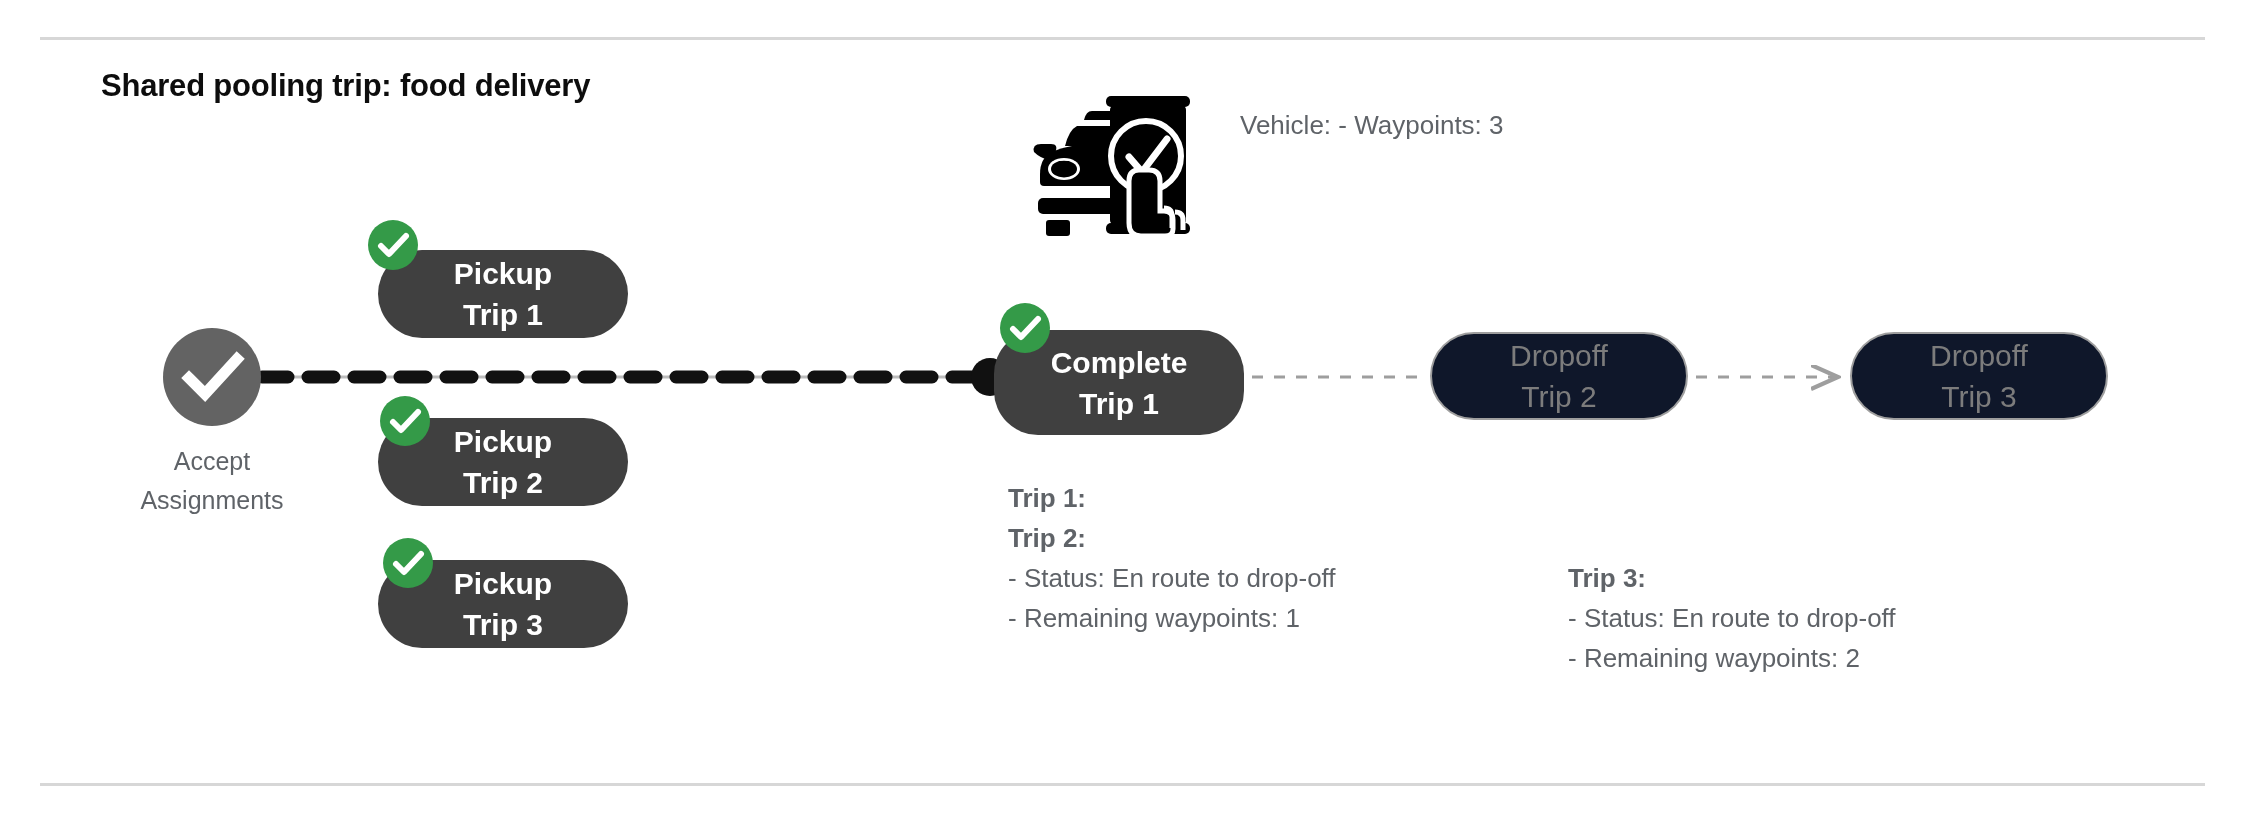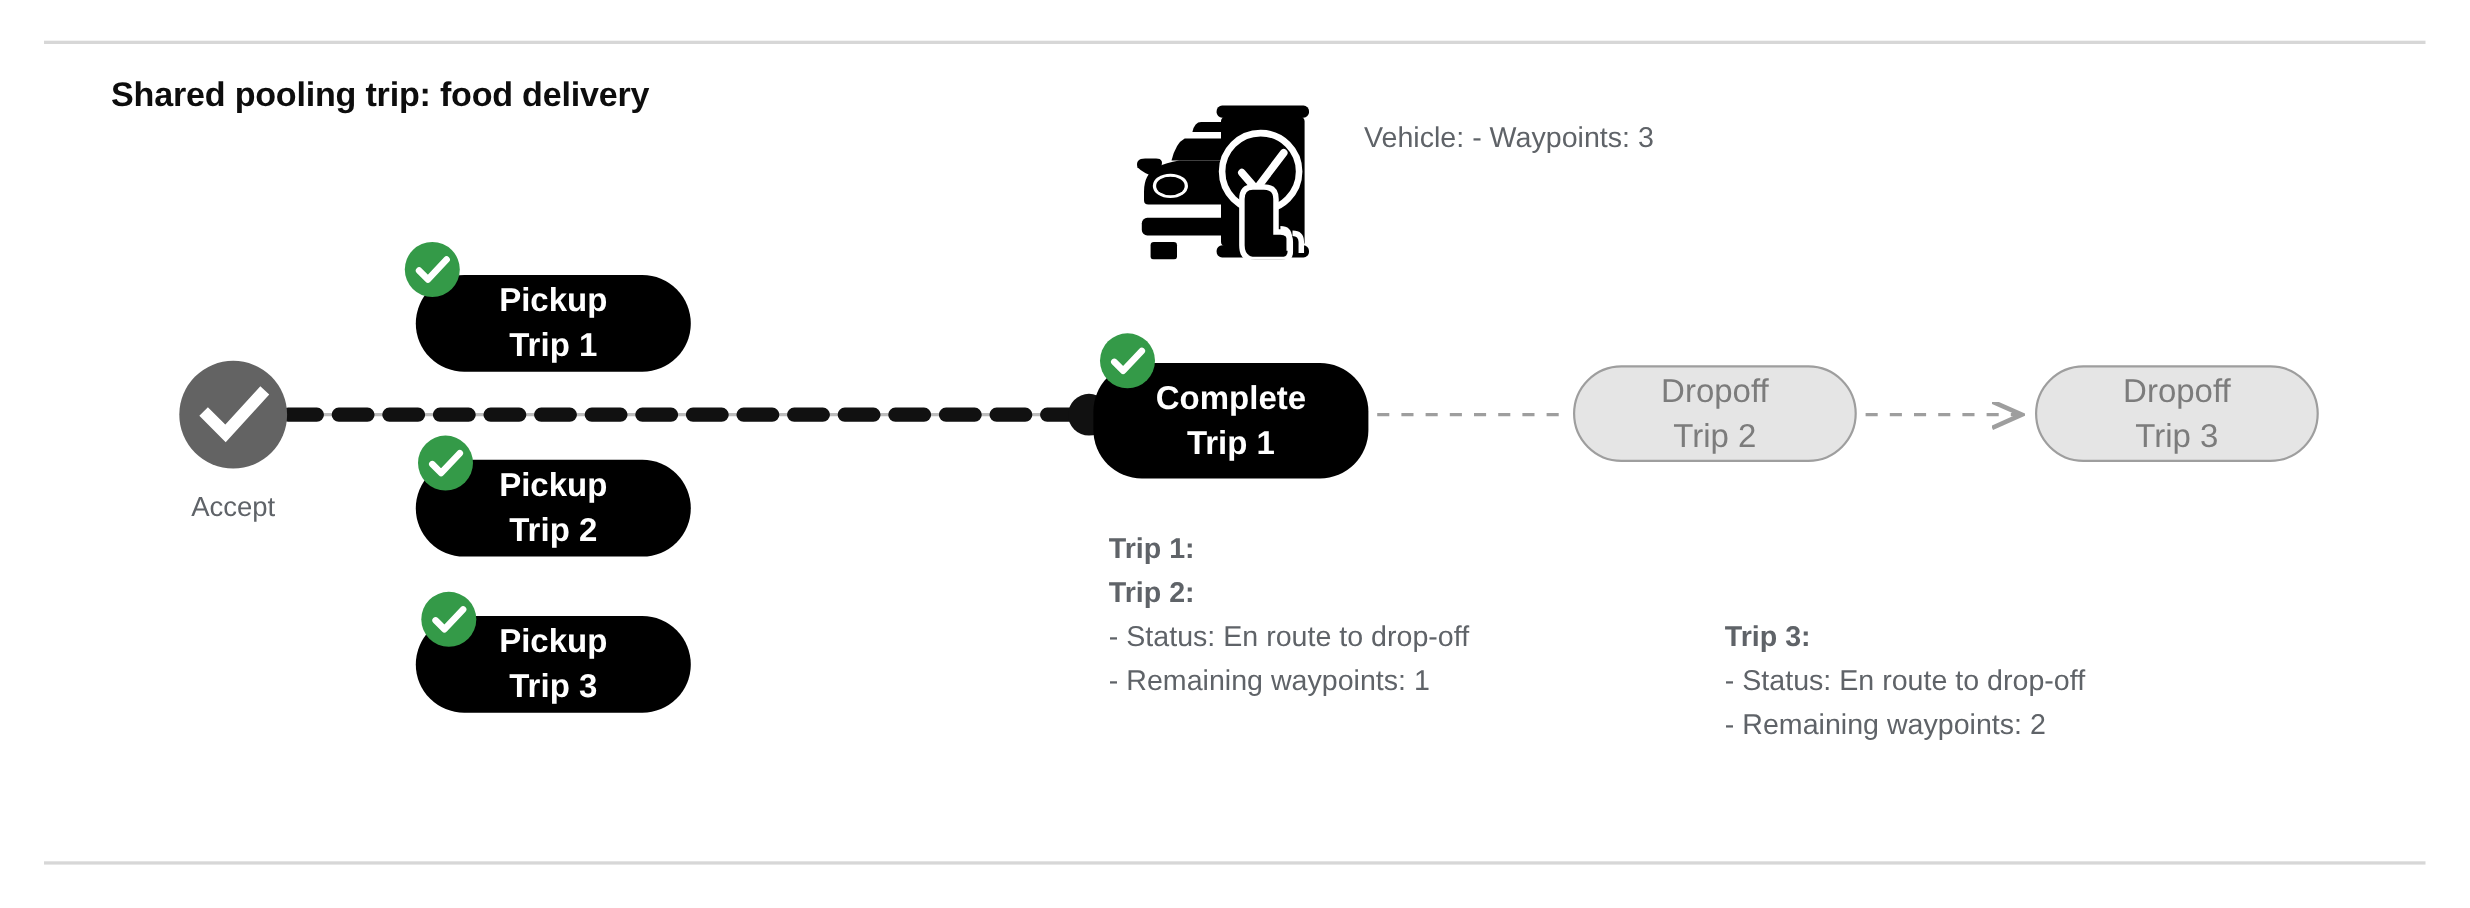--- a/index.html
+++ b/index.html
@@ -87,27 +87,27 @@
     position: absolute;
     border-radius: 44px;
     display: flex;
     flex-direction: column;
     align-items: center;
     justify-content: center;
     box-sizing: border-box;
     line-height: 41px;
   }
   .pill.solid {
-    background: #000000;
+    background: #404040;
     color: #ffffff;
     font-size: 30px;
     font-weight: 600;
   }
   .pill.outline {
-    background: #e5e5e5;
+    background: #0f172a;
     border: 2px solid #9e9e9e;
     color: #7c7c7c;
     font-size: 30px;
     font-weight: 400;
   }
   .pill span { display: block; }
 
   
   .pickup1   { left: 378px; top: 250px; width: 250px; height: 88px; }
   .pickup2   { left: 378px; top: 418px; width: 250px; height: 88px; }
@@ -192,20 +192,21 @@
 
   <div class="accept-node">
     <div class="accept-circle">
       <svg width="98" height="98" viewBox="0 0 98 98">
         <path d="M26 50 L42 66 L74 31" fill="none" stroke="#ffffff" stroke-width="11" stroke-linecap="square" stroke-linejoin="miter"></path>
       </svg>
     </div>
   </div>
   <div class="accept-label">
     <span>Accept</span>
+    <span>Assignments</span>
   </div>
 
   <div class="pill solid pickup1">
     <span>Pickup</span>
     <span>Trip 1</span>
   </div>
   <div class="check-badge badge-p1">
     <svg width="50" height="50" viewBox="0 0 50 50">
       <path d="M13 26 L21 34 L38 16" fill="none" stroke="#ffffff" stroke-width="6" stroke-linecap="round" stroke-linejoin="round"></path>
     </svg>

